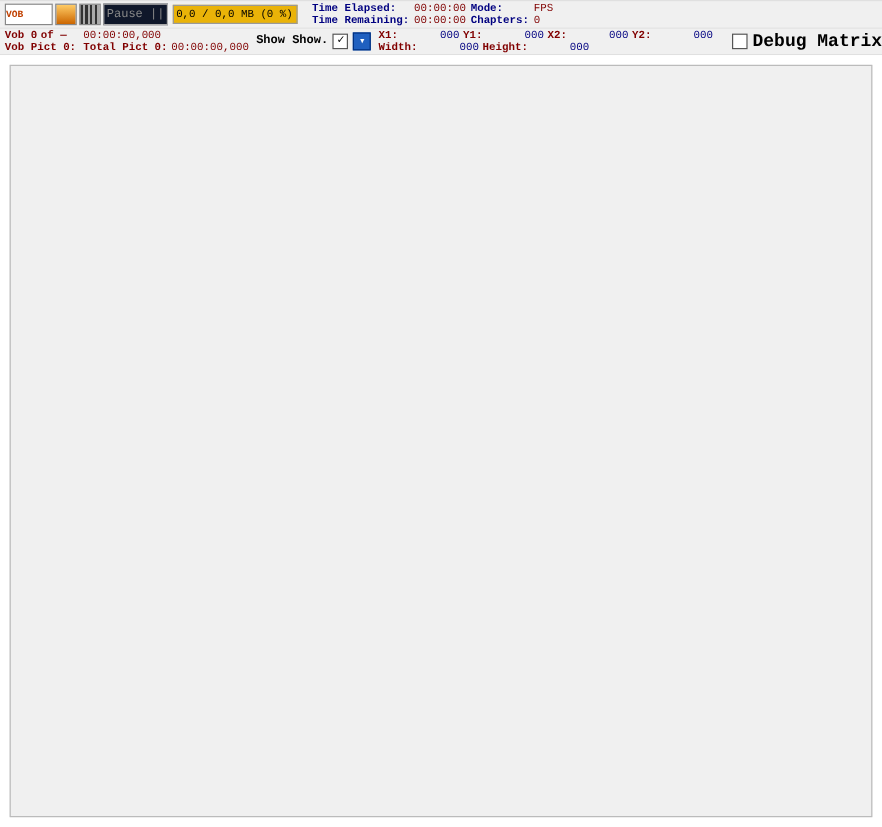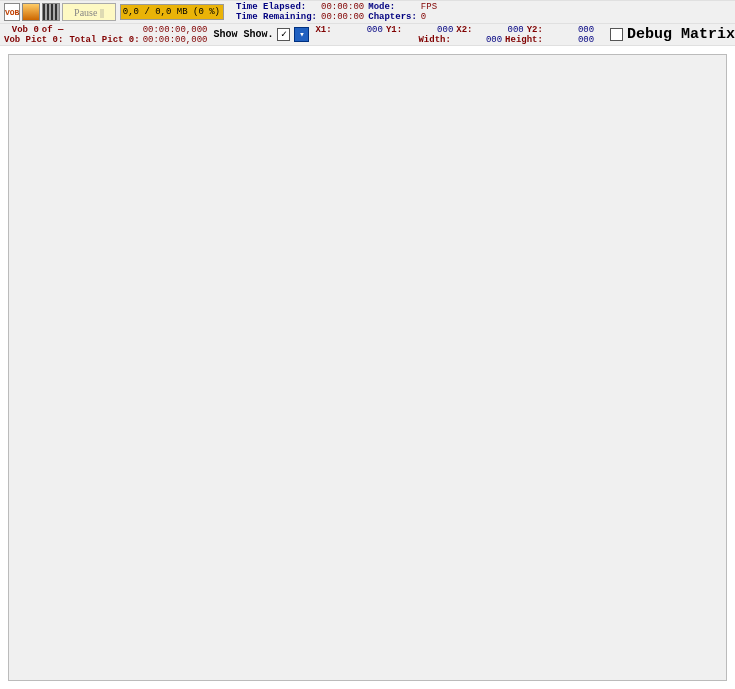--- a/index.html
+++ b/index.html
@@ -66,44 +66,44 @@
   border-bottom: 1px solid #e0e0e0;
   background: #f0f0f0;
   display: flex;
   align-items: center;
   padding: 2px 4px;
   gap: 2px;
   font-family: "Courier New", monospace;
   font-size: 10px;
 }
 .tb-vob {
-  width: 16px; height: 18px;
+  width: 40px; height: 18px;
   background: #fff;
   border: 1px solid #888;
   display: flex; align-items: center; justify-content: flex-start;
   font-weight: bold; font-size: 8px; color: #c04000;
 }
 .tb-btn2 {
   width: 18px; height: 18px;
   border: 1px solid #888;
   background: linear-gradient(#ffcc66,#cc6600);
 }
 .tb-btn3 {
   width: 18px; height: 18px;
   border: 1px solid #888;
   background: repeating-linear-gradient(90deg,#333 0 2px,#aaa 2px 4px);
 }
 .pause-btn {
   width: 54px; height: 18px;
   border: 1px solid #aaa;
-  background: #fef9c3;
+  background: #0f172a;
   color: #888;
   font-size: 10px;
   display: flex; align-items: center; justify-content: center;
-  font-family: Liberation Serif, serif;
+  font-family: Liberation Mono, monospace;
 }
 .progress-box {
   width: 104px; height: 16px;
   border: 1px solid #999;
   background: #eab308;
   margin-left: 2px;
   display: flex; align-items: center; justify-content: flex-end;
   padding-right: 3px;
   font-size: 9px;
 }
@@ -127,21 +127,21 @@
   padding: 0 4px;
   gap: 6px;
   font-family: "Courier New", monospace;
   font-size: 9px;
   line-height: 10px;
 }
 .tb2-col {
   display: flex;
   flex-direction: column;
 }
-.tb2-row { display: flex; gap: 3px; white-space: nowrap; justify-content: flex-end; }
+.tb2-row { display: flex; gap: 3px; white-space: nowrap; }
 .lbl-maroon { color: #800000; font-weight: bold; }
 .val-navy { color: #000080; padding-left: 32px; }
 .show-pict {
   font-weight: bold; color: #000;
   font-size: 10px;
 }
 .chk {
   width: 13px; height: 13px;
   border: 1px solid #555;
   background: #fff;

